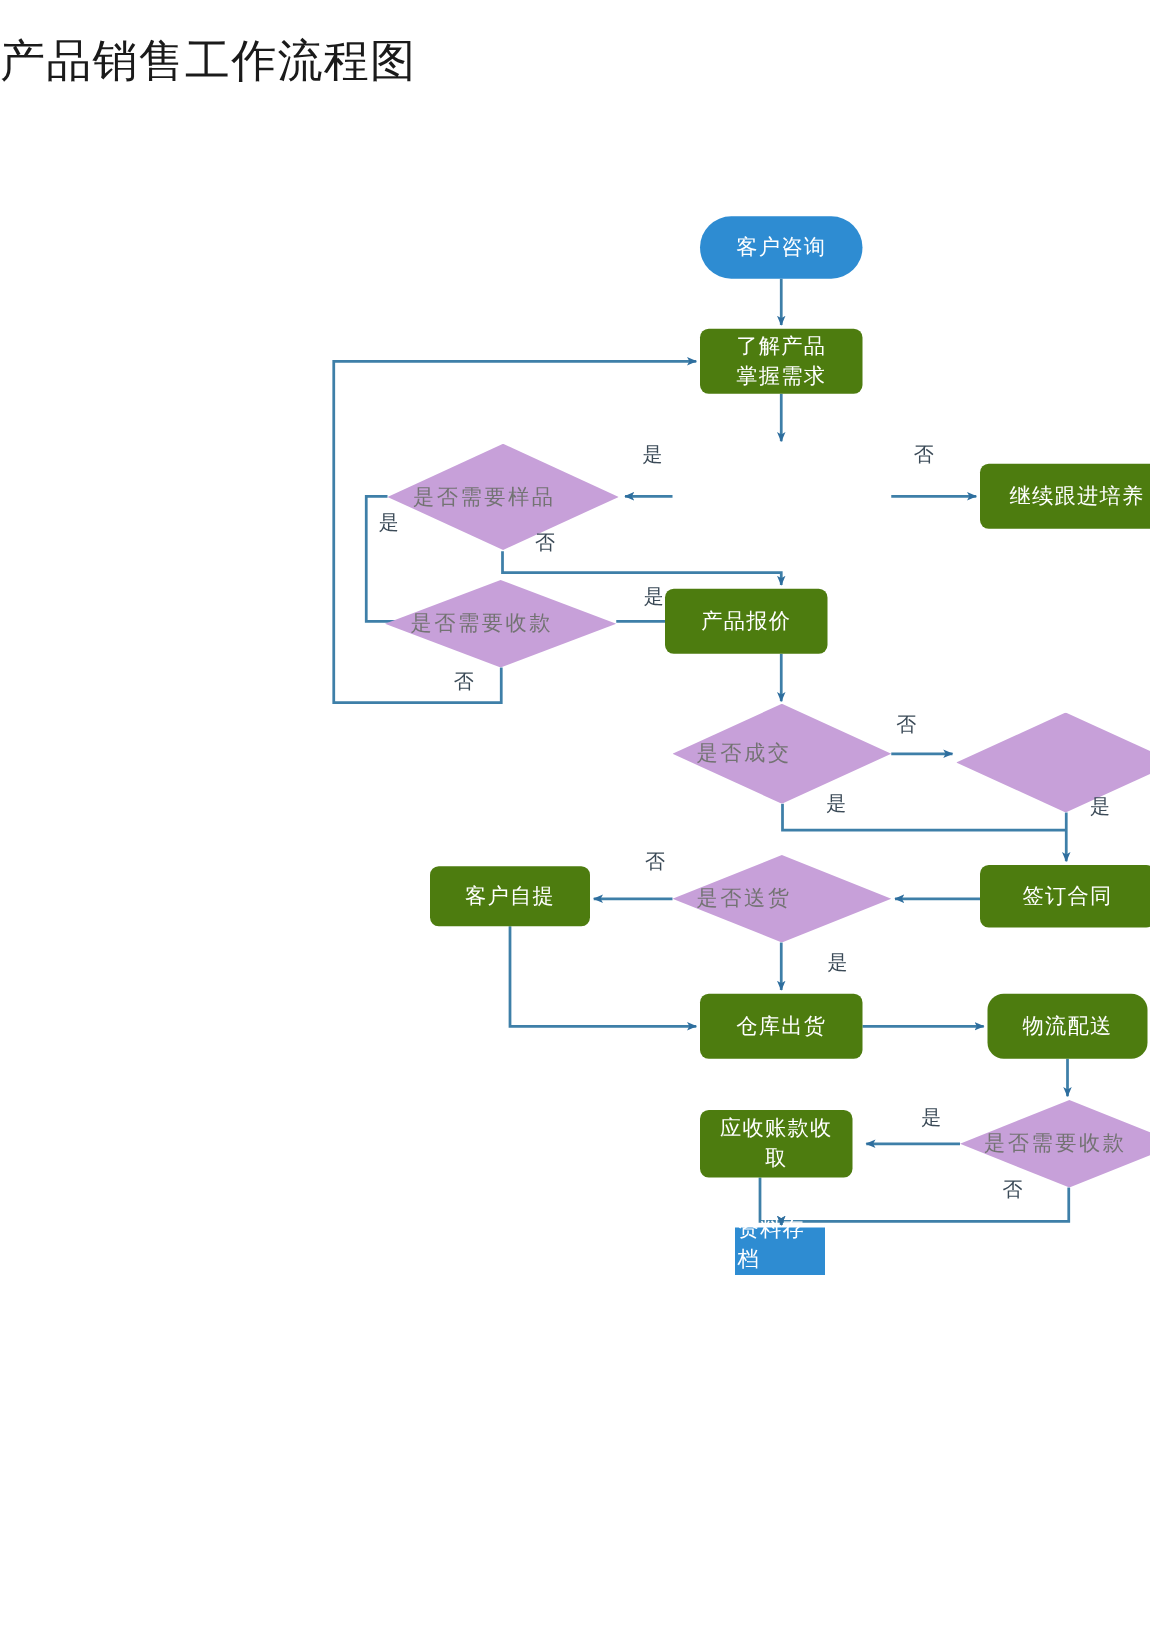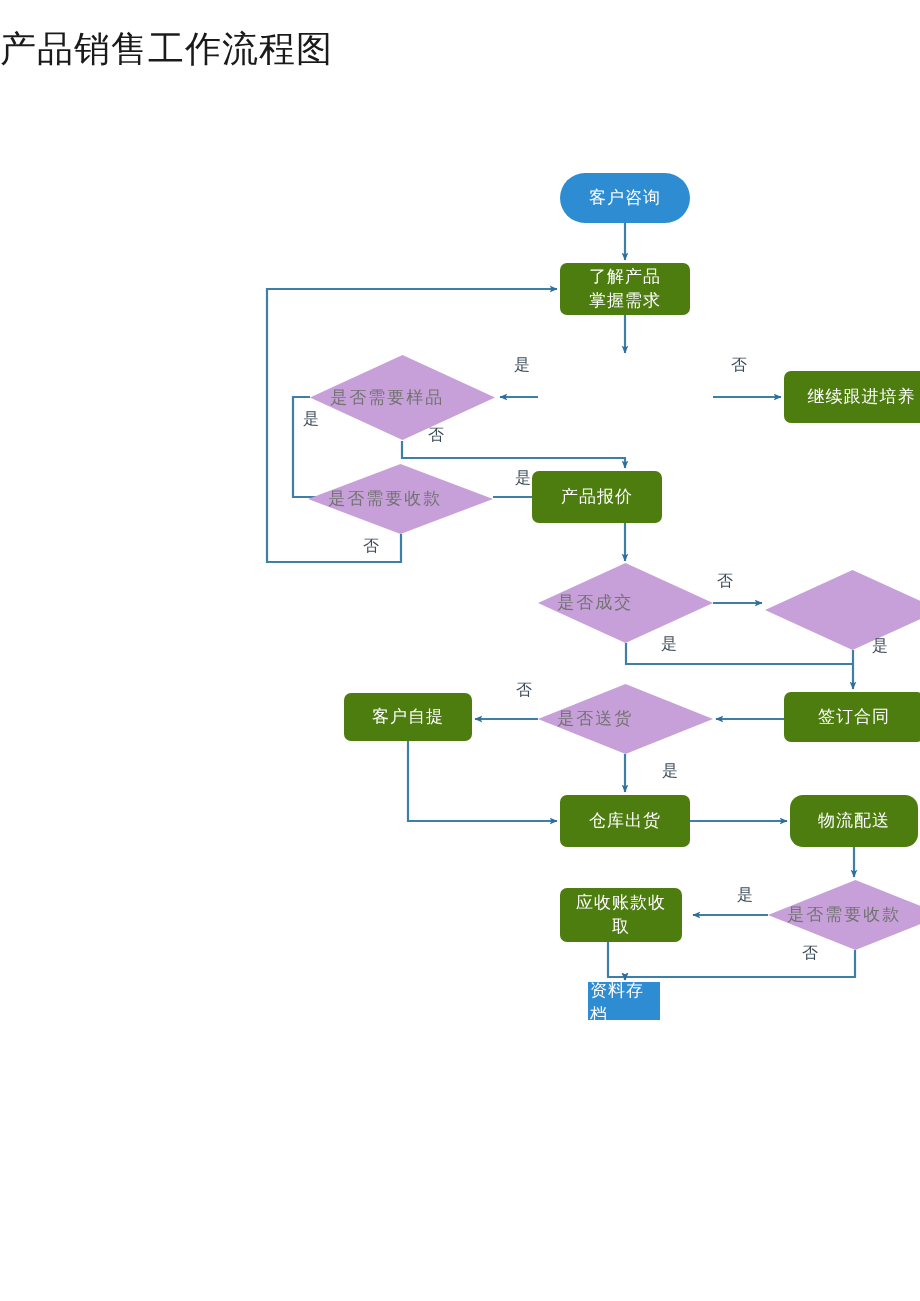--- a/index.html
+++ b/index.html
@@ -61,21 +61,21 @@
   }
   .term {
     background: #2E8CD2;
     border-radius: 26px;
   }
   .sharp {
     background: #2E8CD2;
     border-radius: 0;
     justify-content: flex-start;
     text-align: left;
-    align-items: center;
+    align-items: flex-end;
     padding: 3px 0 0 2px;
   }
   .node .lbl {
     display: block;
     width: 100%;
     padding: 0 4px;
     box-sizing: border-box;
   }
   .sharp .lbl { padding: 0; }
 

